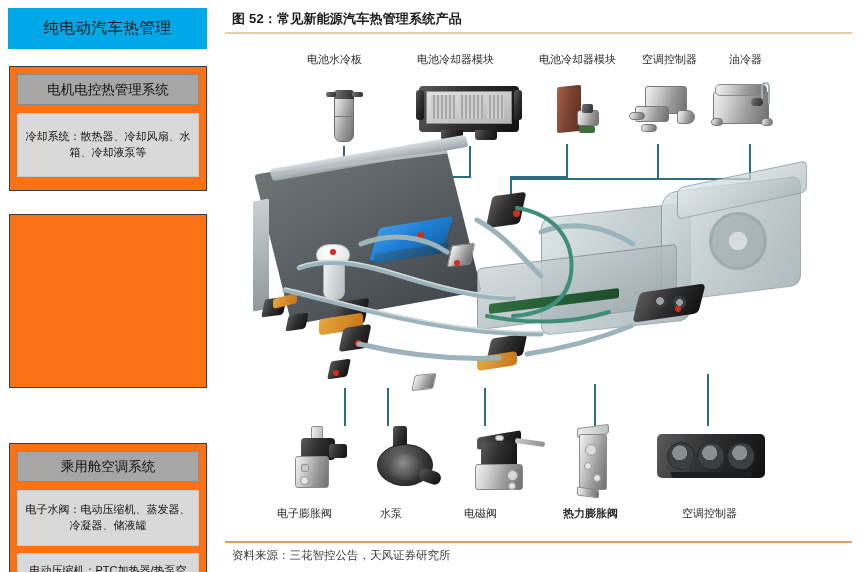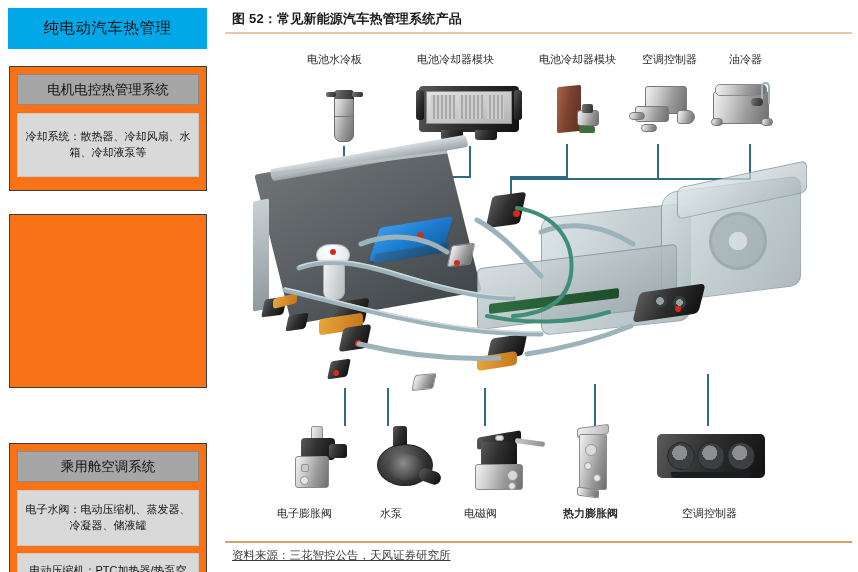--- a/index.html
+++ b/index.html
@@ -75,21 +75,21 @@
   #rule-top {
     position: absolute; left: 6px; top: 32px;
     width: 627px; height: 2px; background: #e8c9a8;
   }
   #rule-bottom {
     position: absolute; left: 6px; top: 541px;
     width: 627px; height: 2px; background: #d8a16a;
   }
   #source {
     position: absolute; left: 13px; top: 548px;
-    font-size: 11.5px; color: #3a3a3a; text-decoration: underline;
+    font-size: 11.5px; color: #3a3a3a;
   }
 
   
   #diagram {
     position: absolute; left: 0; top: 36px;
     width: 639px; height: 502px;
   }
   .cap {
     position: absolute;
     font-size: 11px; color: #2b2b2b;

